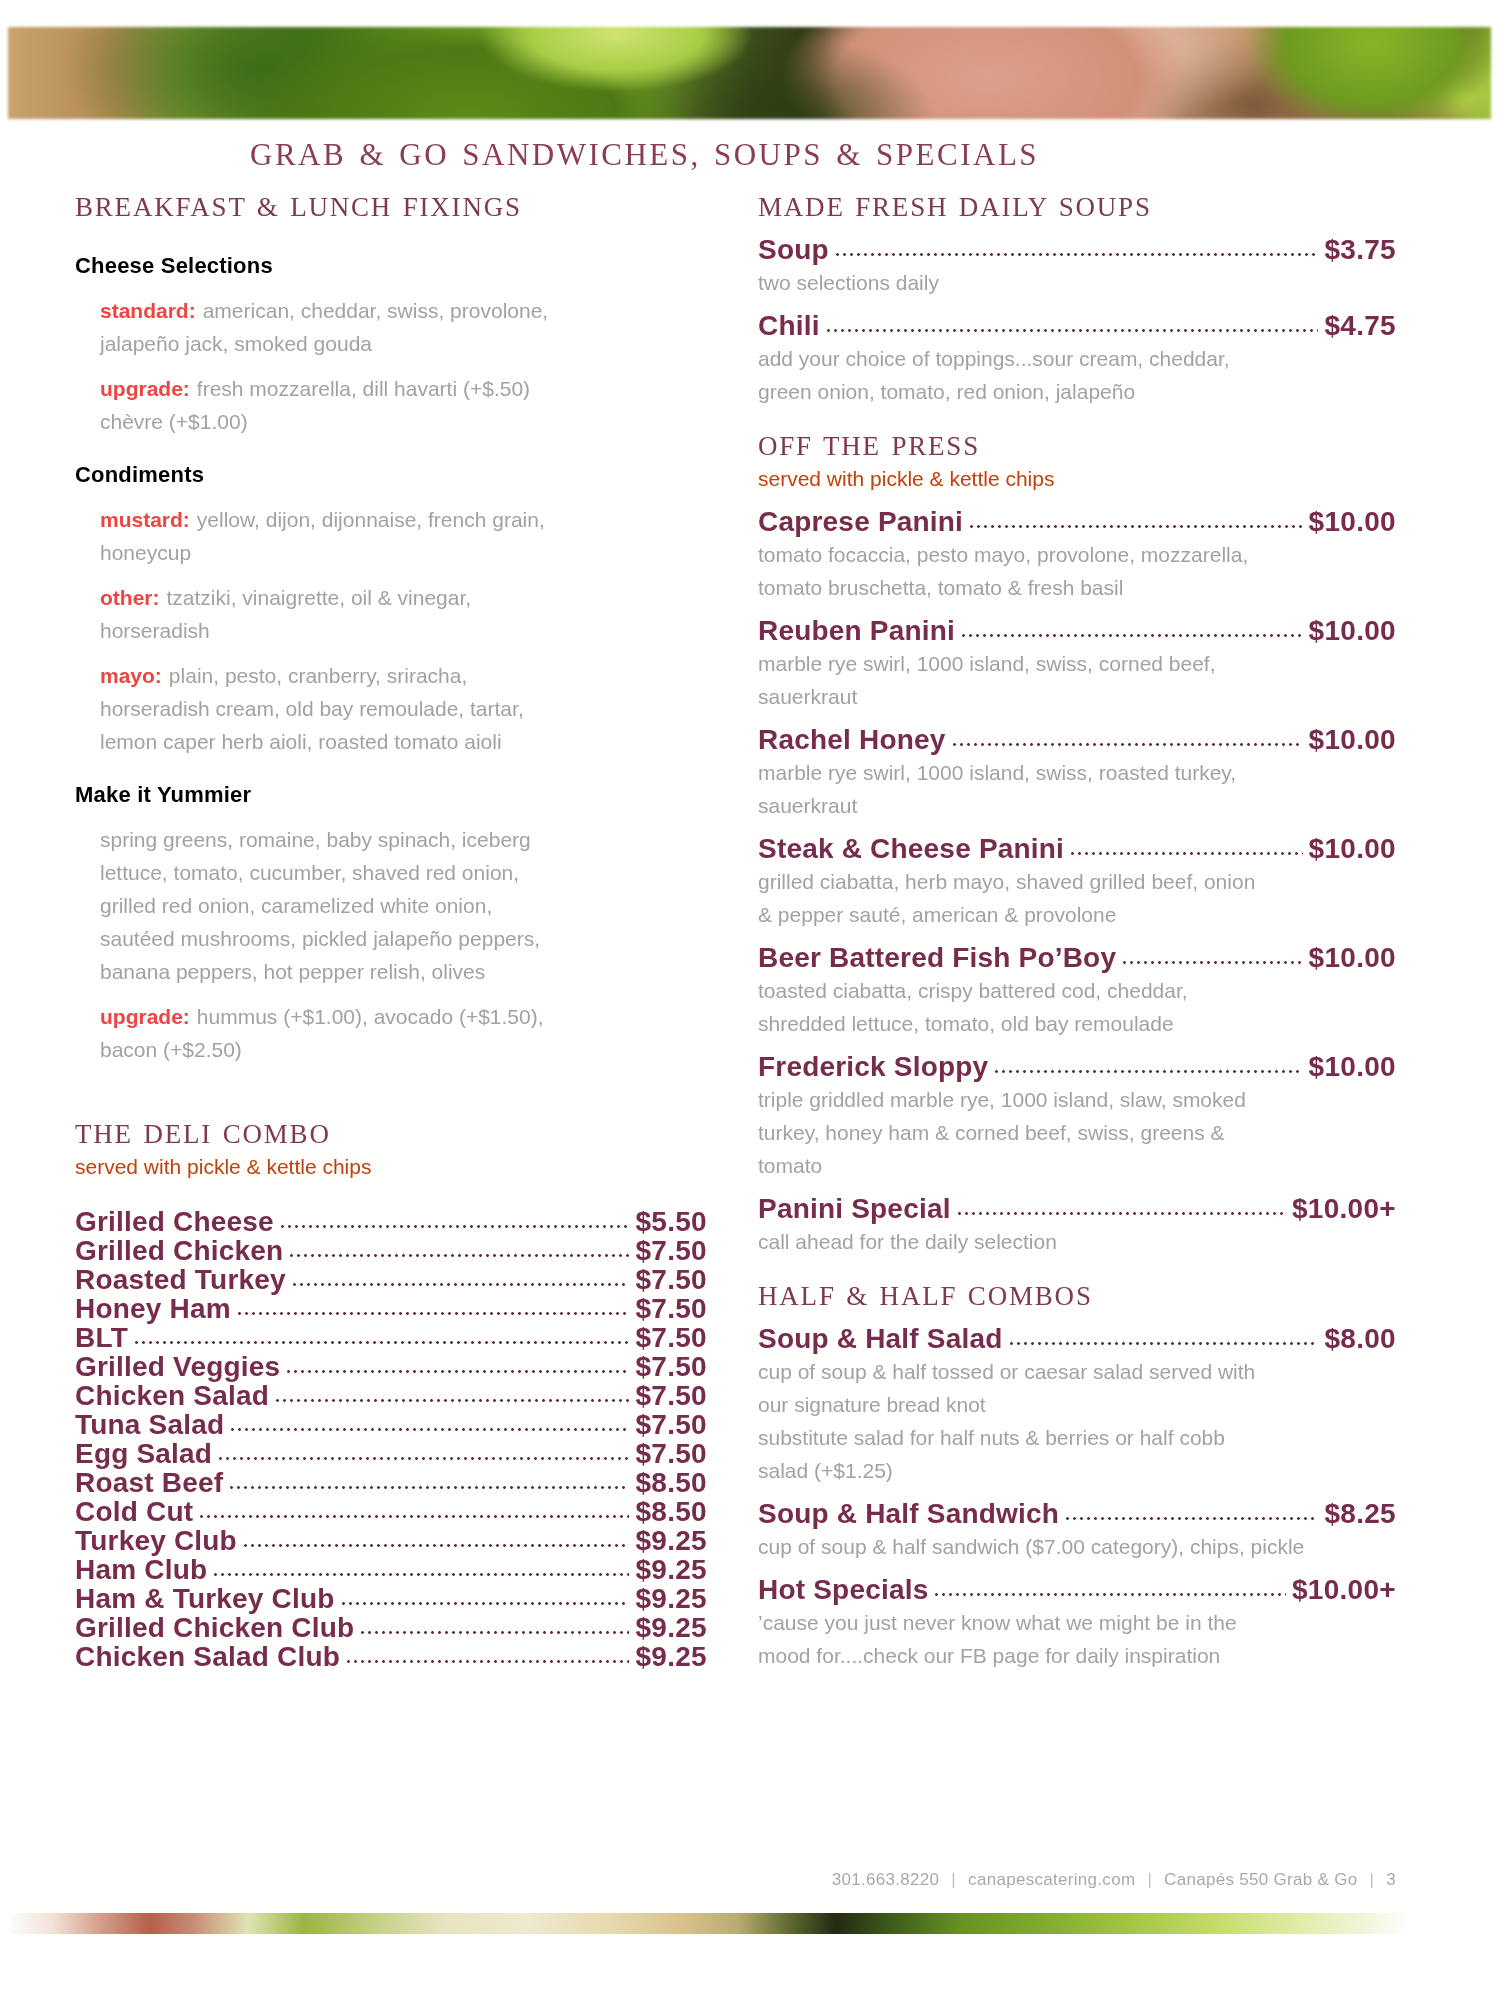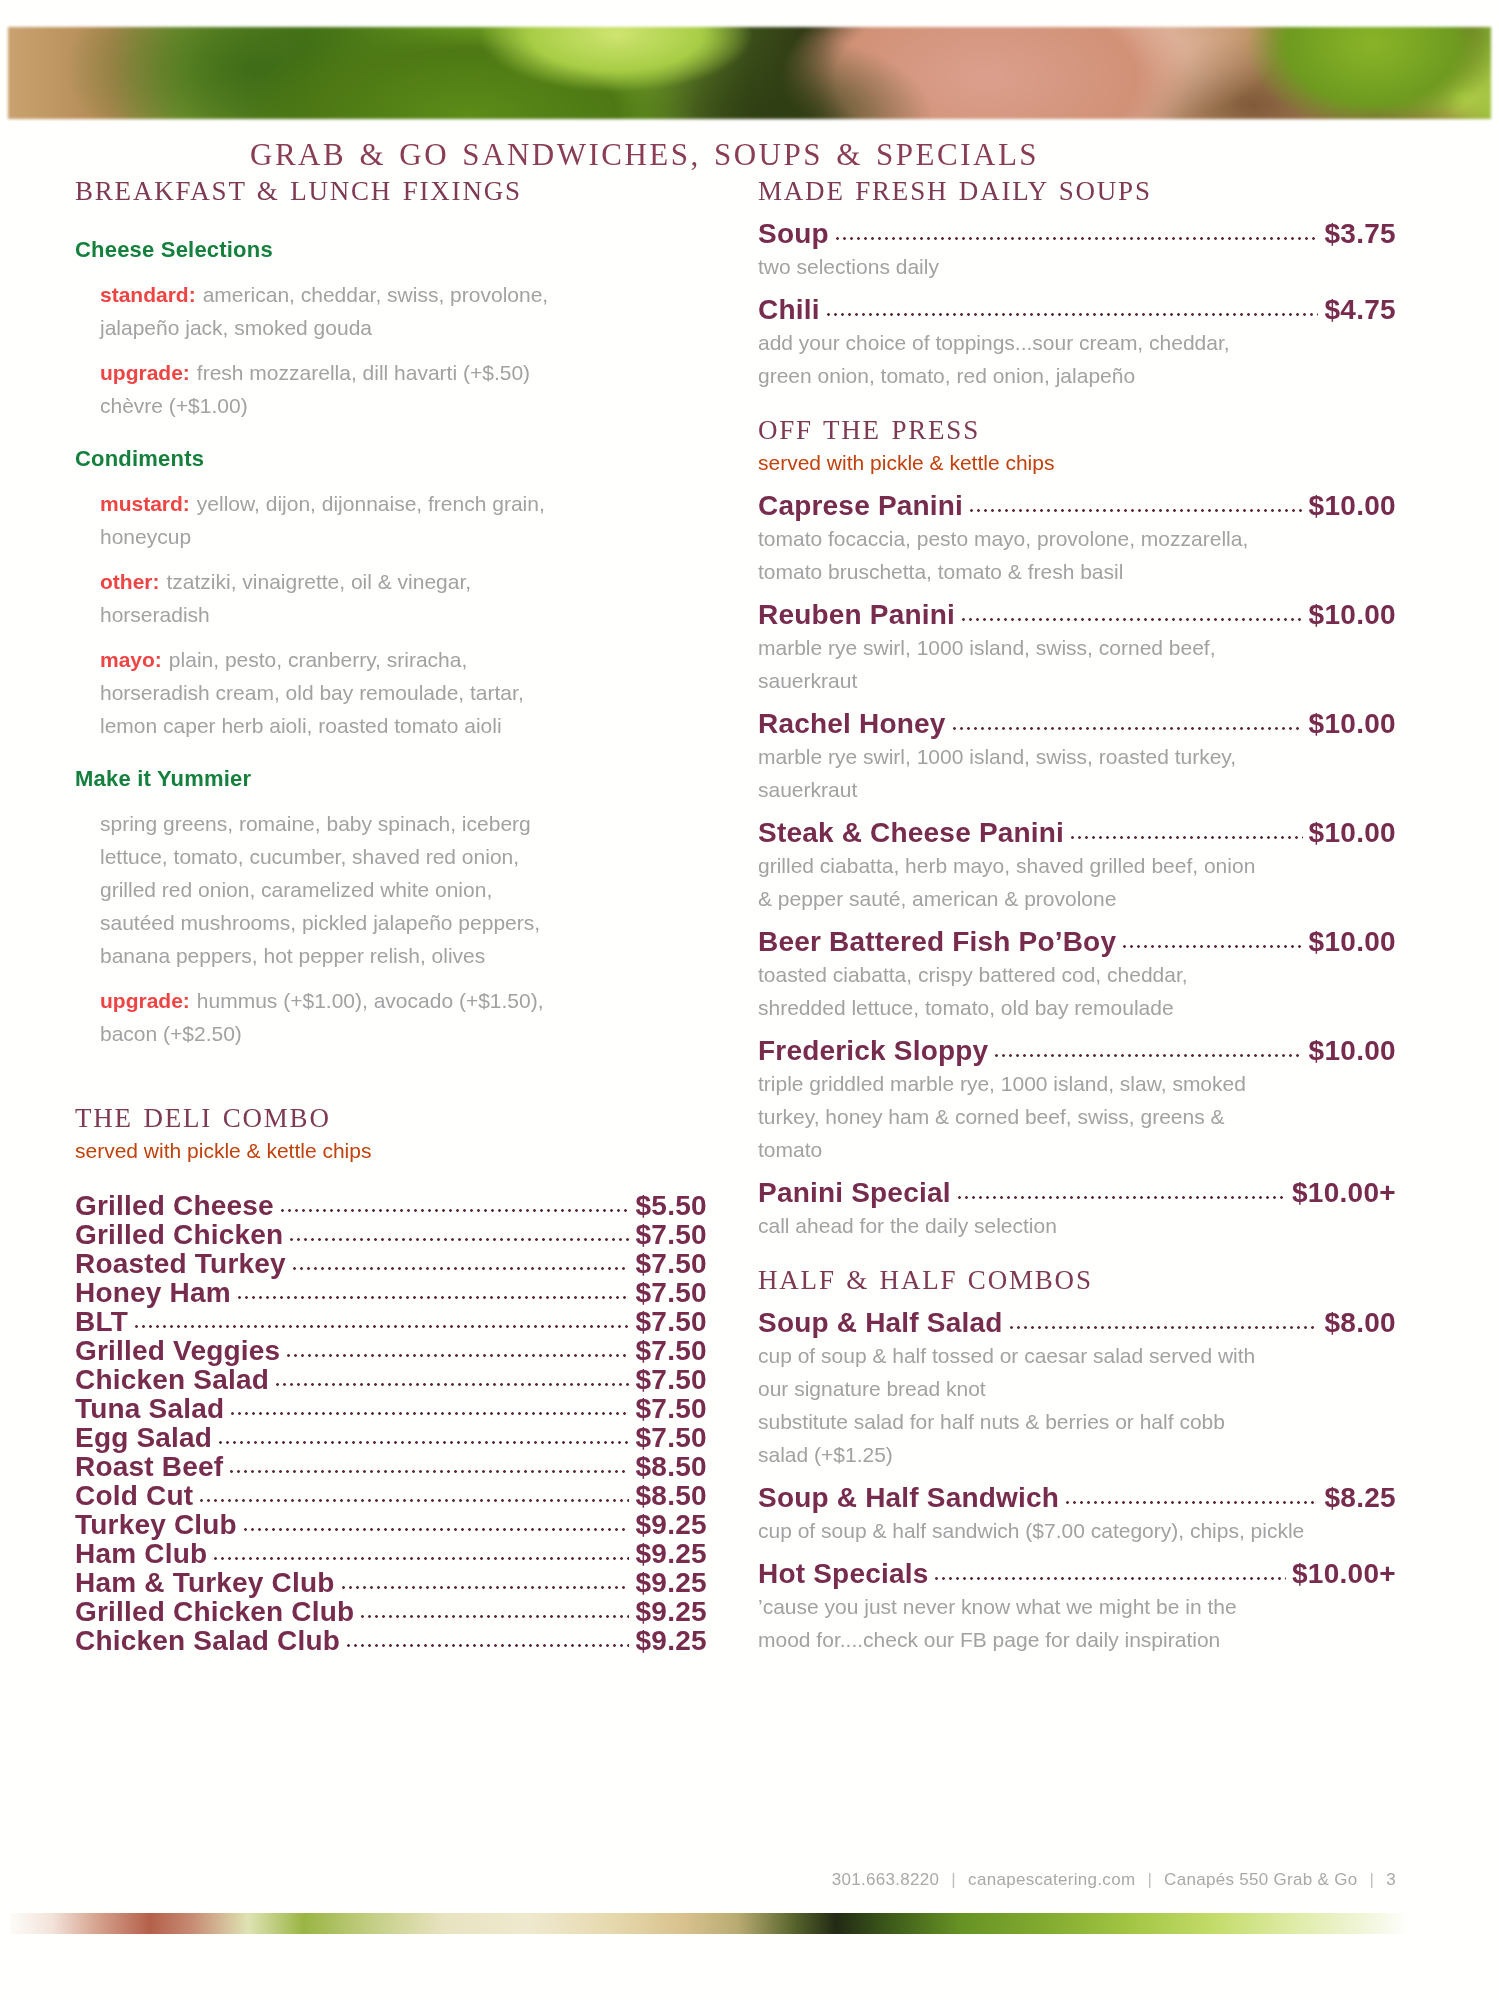--- a/index.html
+++ b/index.html
@@ -34,41 +34,41 @@
       #fdfcf8 0%, #f3e3da 3%, #d8a793 6%, #b4604a 10%, #c78b74 13%,
       #dfe3b4 17%, #9ab544 21%, #c5cf86 26%, #e8e3c0 31%, #efe9cf 37%,
       #e6d9ae 43%, #d9c28e 48%, #b8ab72 52%, #57642c 56%, #222a14 59%,
       #3e5c1a 63%, #679324 68%, #82ab30 74%, #a3c544 80%, #c4dc6a 86%,
       #e0ecaa 92%, #f2f6dc 97%, #ffffff 100%);
     filter: blur(0.7px);
   }
 
   
   .page-title {
-    margin:16px 0 0 250px;
+    margin:16px 0 16px 250px;
     font-family:"Liberation Serif", serif;
     font-size:31px; line-height:40px;
     color:#8a3d56; letter-spacing:2.5px; word-spacing:3px;
   }
 
   
   .columns { display:flex; padding-left:75px; }
   .col-left  { width:632px; margin-right:51px; flex:none; }
   .col-right { width:638px; flex:none; }
 
   .sec-head {
     font-family:"Liberation Serif", serif;
     font-size:27px; line-height:32px;
     color:#7e3a53; letter-spacing:1.8px; word-spacing:2px;
   }
   .fixings-head { margin-bottom:26px; }
 
   
   .group + .group { margin-top:20px; }
-  .group-head { font-size:22px; font-weight:bold; color:#15803d; line-height:33px; letter-spacing:0.2px; }
+  .group-head { font-size:22px; font-weight:bold; color:#000000; line-height:33px; letter-spacing:0.2px; }
   .entry { padding-left:25px; font-size:21px; line-height:33px; color:#a2a2a2; margin-top:12px; max-width:480px; }
   .entry-label { font-weight:bold; color:#ef4444; margin-right:7px; }
   .entry-label:empty { display:none; margin:0; }
   .entry-text { white-space:pre-line; }
 
   
   .menu-row { display:flex; font-size:28px; color:#772c4d; font-weight:bold; }
   .menu-name { flex:none; letter-spacing:0.2px; }
   .menu-price { flex:none; letter-spacing:0.3px; }
   .leader {

